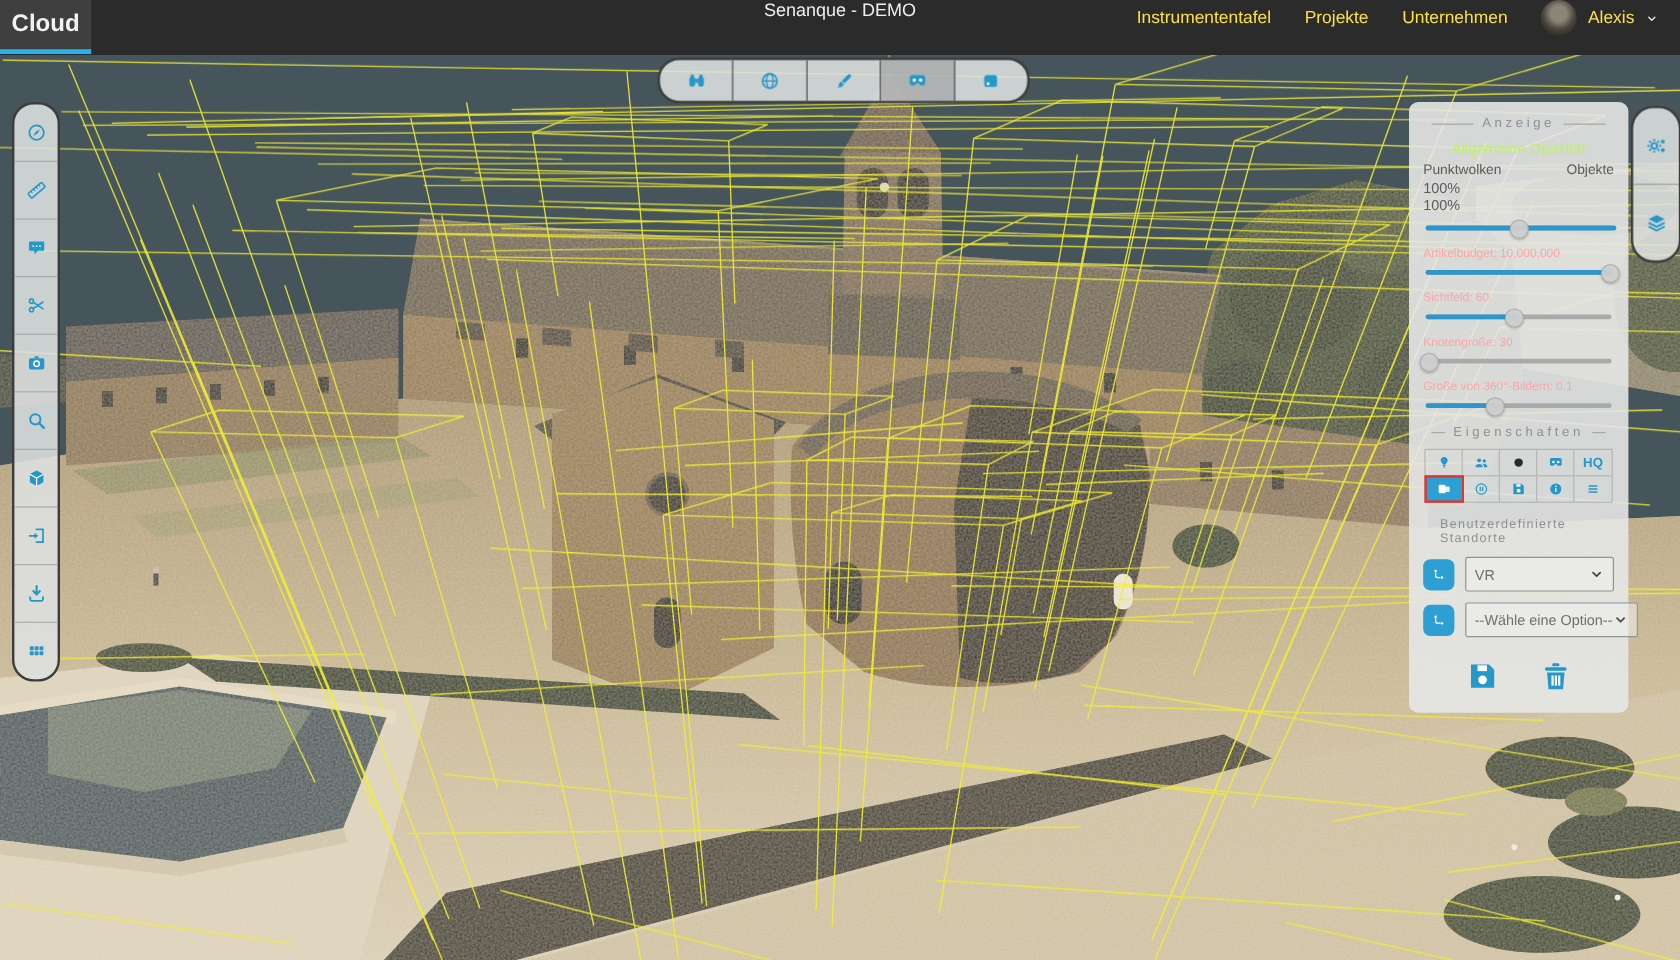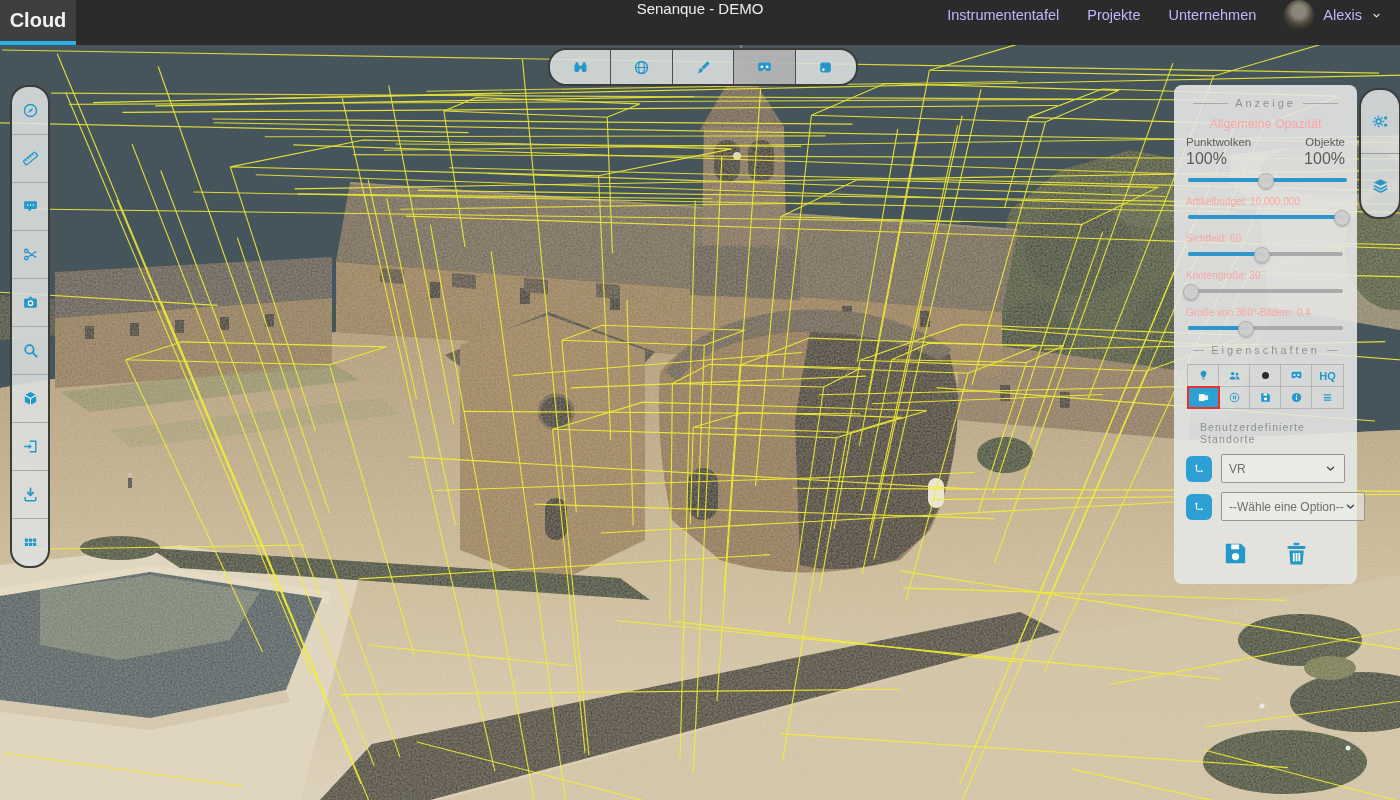--- a/index.html
+++ b/index.html
@@ -5,21 +5,21 @@
   html,body{margin:0;padding:0;width:1400px;height:800px;overflow:hidden;
     font-family:"Liberation Sans",sans-serif;background:#46545c;}
   
   #scene{position:absolute;left:0;top:0;width:1400px;height:800px;display:block;}
   
   #topbar{position:absolute;left:0;top:0;width:1400px;height:45px;background:#2b2b2b;
     display:flex;align-items:flex-start;z-index:30;}
   #brand{width:76px;height:41px;background:#3f3f3f;color:#f2f2f2;font-size:20px;font-weight:bold;
     display:flex;align-items:center;justify-content:center;border-bottom:4px solid #29b2e8;cursor:pointer;}
   #title{position:absolute;left:0;right:0;text-align:center;color:#efefef;font-size:15px;pointer-events:none;}
-  #nav{margin-left:auto;display:flex;align-items:center;gap:28px;padding-right:18px;color:#c4b5fd;font-size:14.5px;}
+  #nav{margin-left:auto;display:flex;align-items:center;gap:28px;padding-right:18px;color:#fde047;font-size:14.5px;}
   #nav .nav-item{cursor:pointer;}
   #user{display:flex;align-items:center;gap:9px;cursor:pointer;}
   #avatar{width:30px;height:30px;border-radius:50%;
     background:radial-gradient(circle at 50% 38%,#8a8577 0 28%,#4a453c 55%,#17140f 100%);}
   #user .chev{width:11px;height:11px;color:#e8e8e8;}
   
   .pill{position:absolute;background:rgba(222,225,224,.88);border:2px solid #3c3c3c;z-index:20;}
   #tb-top{left:548px;top:48px;width:306px;height:34px;border-radius:18px;display:flex;overflow:hidden;}
   #tb-top .seg{flex:1;display:flex;align-items:center;justify-content:center;color:#2497cb;
     border-right:1px solid #4d4d4d;cursor:pointer;}
@@ -34,23 +34,23 @@
     border-bottom:1px solid #9b9e9c;cursor:pointer;}
   #tb-right .cell:last-child{border-bottom:none;}
   .ic{width:17px;height:17px;display:block;fill:currentColor;}
   .ic.big{width:19px;height:19px;}
   
   #panel{position:absolute;left:1174px;top:85px;width:183px;background:rgba(230,231,230,.9);
     border-radius:8px;z-index:20;padding:10px 12px 16px;box-sizing:border-box;color:#555;}
   .hdr{display:flex;align-items:center;font-size:11px;color:#8e918f;letter-spacing:3px;margin:2px 0 8px;}
   .hdr::before,.hdr::after{content:"";flex:1;border-top:1px solid #a6a9a7;margin:0 7px;}
   .hdr.small{font-size:10.5px;letter-spacing:1.1px;margin-top:12px;}
-  .sec-title{text-align:center;font-size:12.5px;color:#fca5a5;margin-bottom:5px;}
+  .sec-title{text-align:center;font-size:12.5px;color:#bef264;margin-bottom:5px;}
   .duo{display:flex;justify-content:space-between;font-size:11.5px;color:#5b5b5b;}
-  .duo.vals{margin:2px 0 4px;font-size:16px;}
+  .duo.vals{margin:2px 0 4px;font-size:12px;flex-direction:column;}
   .slider{position:relative;height:16px;margin:2px 0 8px;cursor:pointer;}
   .slider .track{position:absolute;left:2px;right:2px;top:6px;height:4px;border-radius:2px;background:#a8aba9;}
   .slider .fill{position:absolute;left:2px;top:6px;height:4px;border-radius:2px;background:#2e96ca;}
   .slider .thumb{position:absolute;top:1px;width:14px;height:14px;border-radius:50%;
     background:rgba(205,206,205,.95);border:1px solid #aeb0ae;box-shadow:0 1px 2px rgba(0,0,0,.25);
     transform:translateX(-50%);}
   .sl-label{font-size:10px;color:#fca5a5;margin:6px 0 2px;}
   
   #prop-grid{display:grid;grid-template-columns:repeat(5,1fr);border:1px solid #b4b7b5;margin:2px 1px 4px;}
   #prop-grid .pcell{height:21px;display:flex;align-items:center;justify-content:center;color:#2497cb;
@@ -608,21 +608,21 @@
       <span class="thumb" style="left: 48%;"></span>
   </div>
 
   <div class="sl-label">Knotengroße: 30</div>
   <div class="slider">
     <span class="track"></span>
       <span class="fill" style="width: 0%;"></span>
       <span class="thumb" style="left: 3%;"></span>
   </div>
 
-  <div class="sl-label">Große von 360°-Bildern: 0.4</div>
+  <div class="sl-label">Große von 360°-Bildern: 0.1</div>
   <div class="slider">
     <span class="track"></span>
       <span class="fill" style="width: 38%;"></span>
       <span class="thumb" style="left: 38%;"></span>
   </div>
 
   <div class="hdr">Eigenschaften</div>
   <div id="prop-grid">
     <span class="pcell">
         <svg class="ic">

